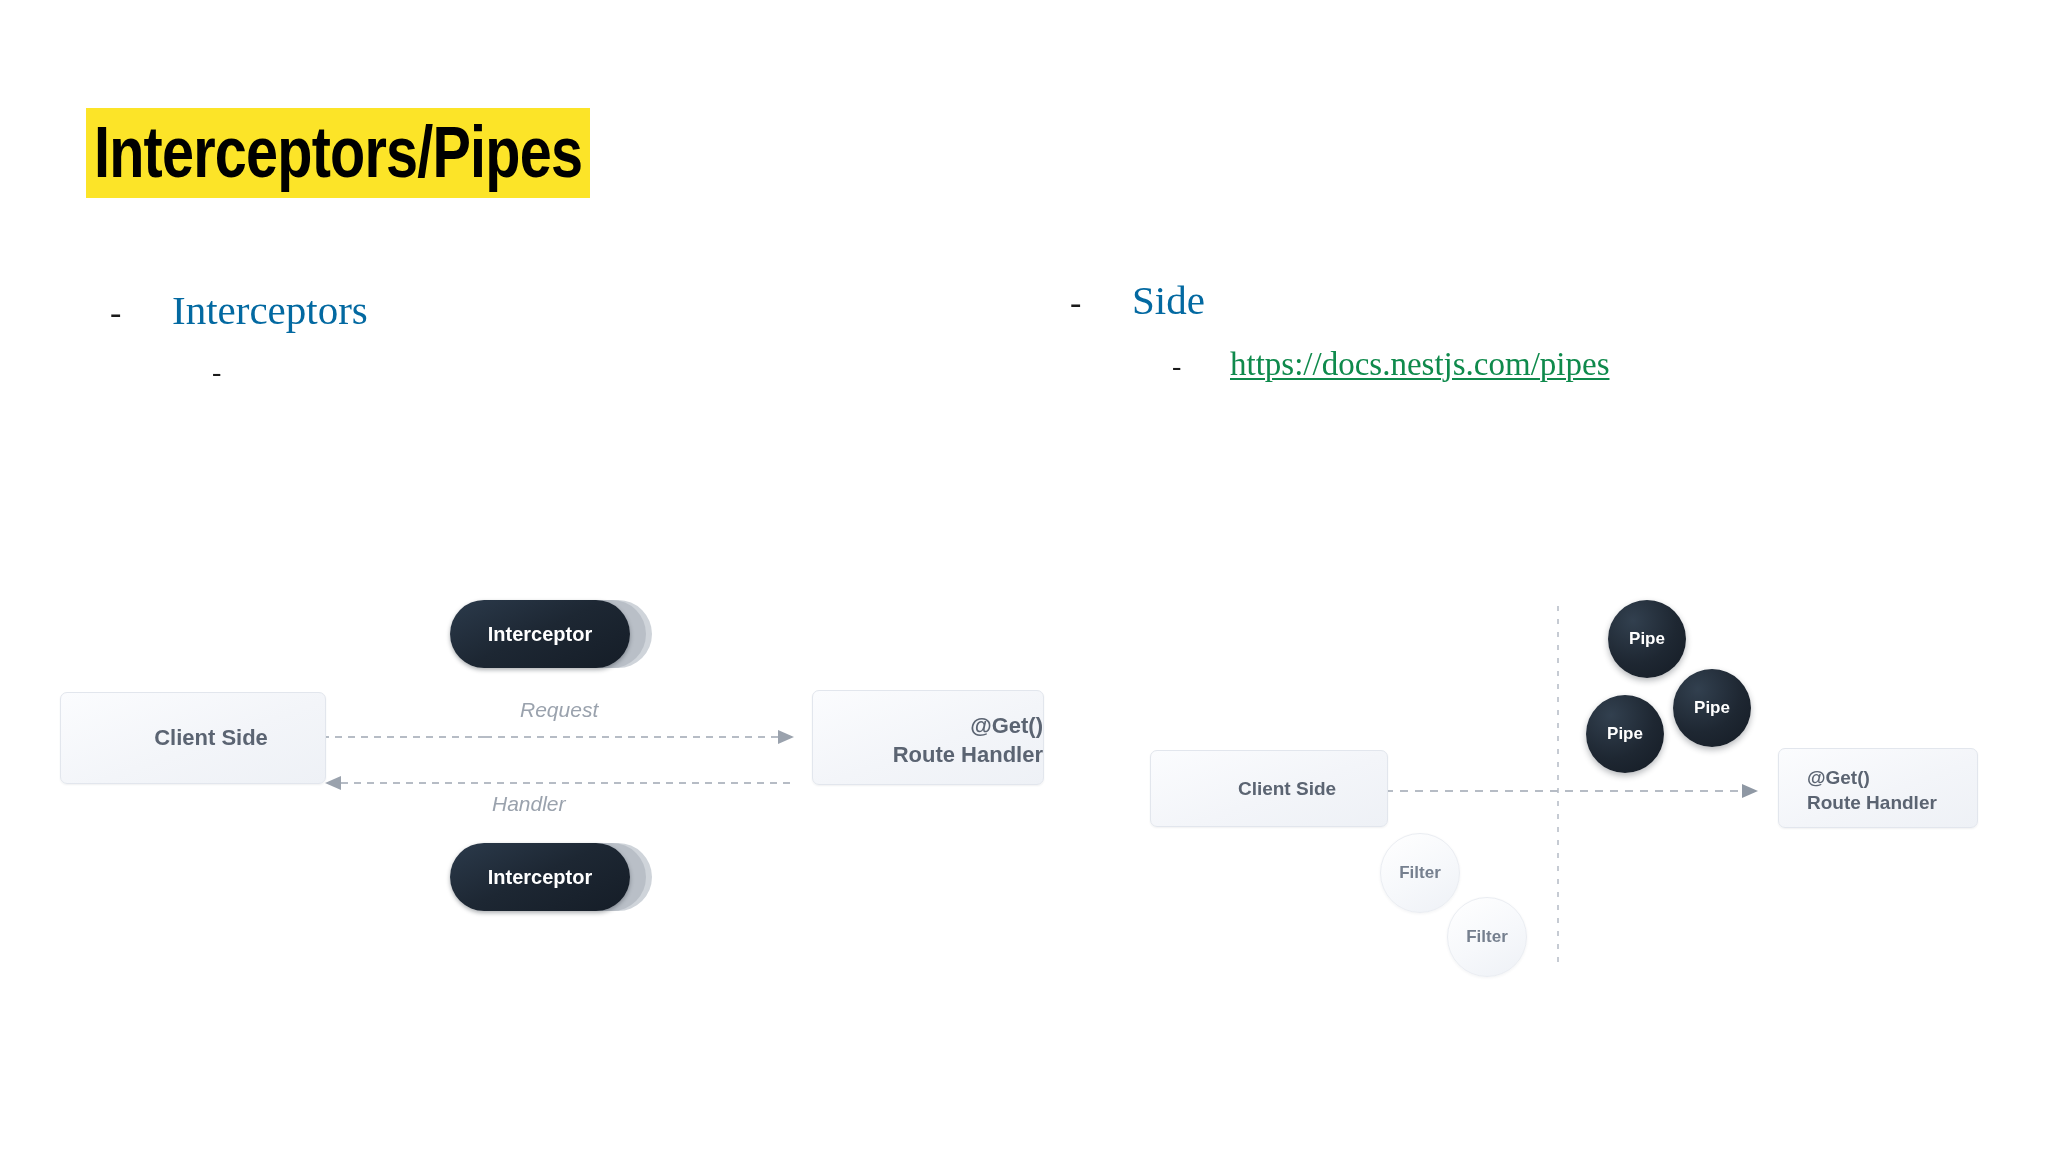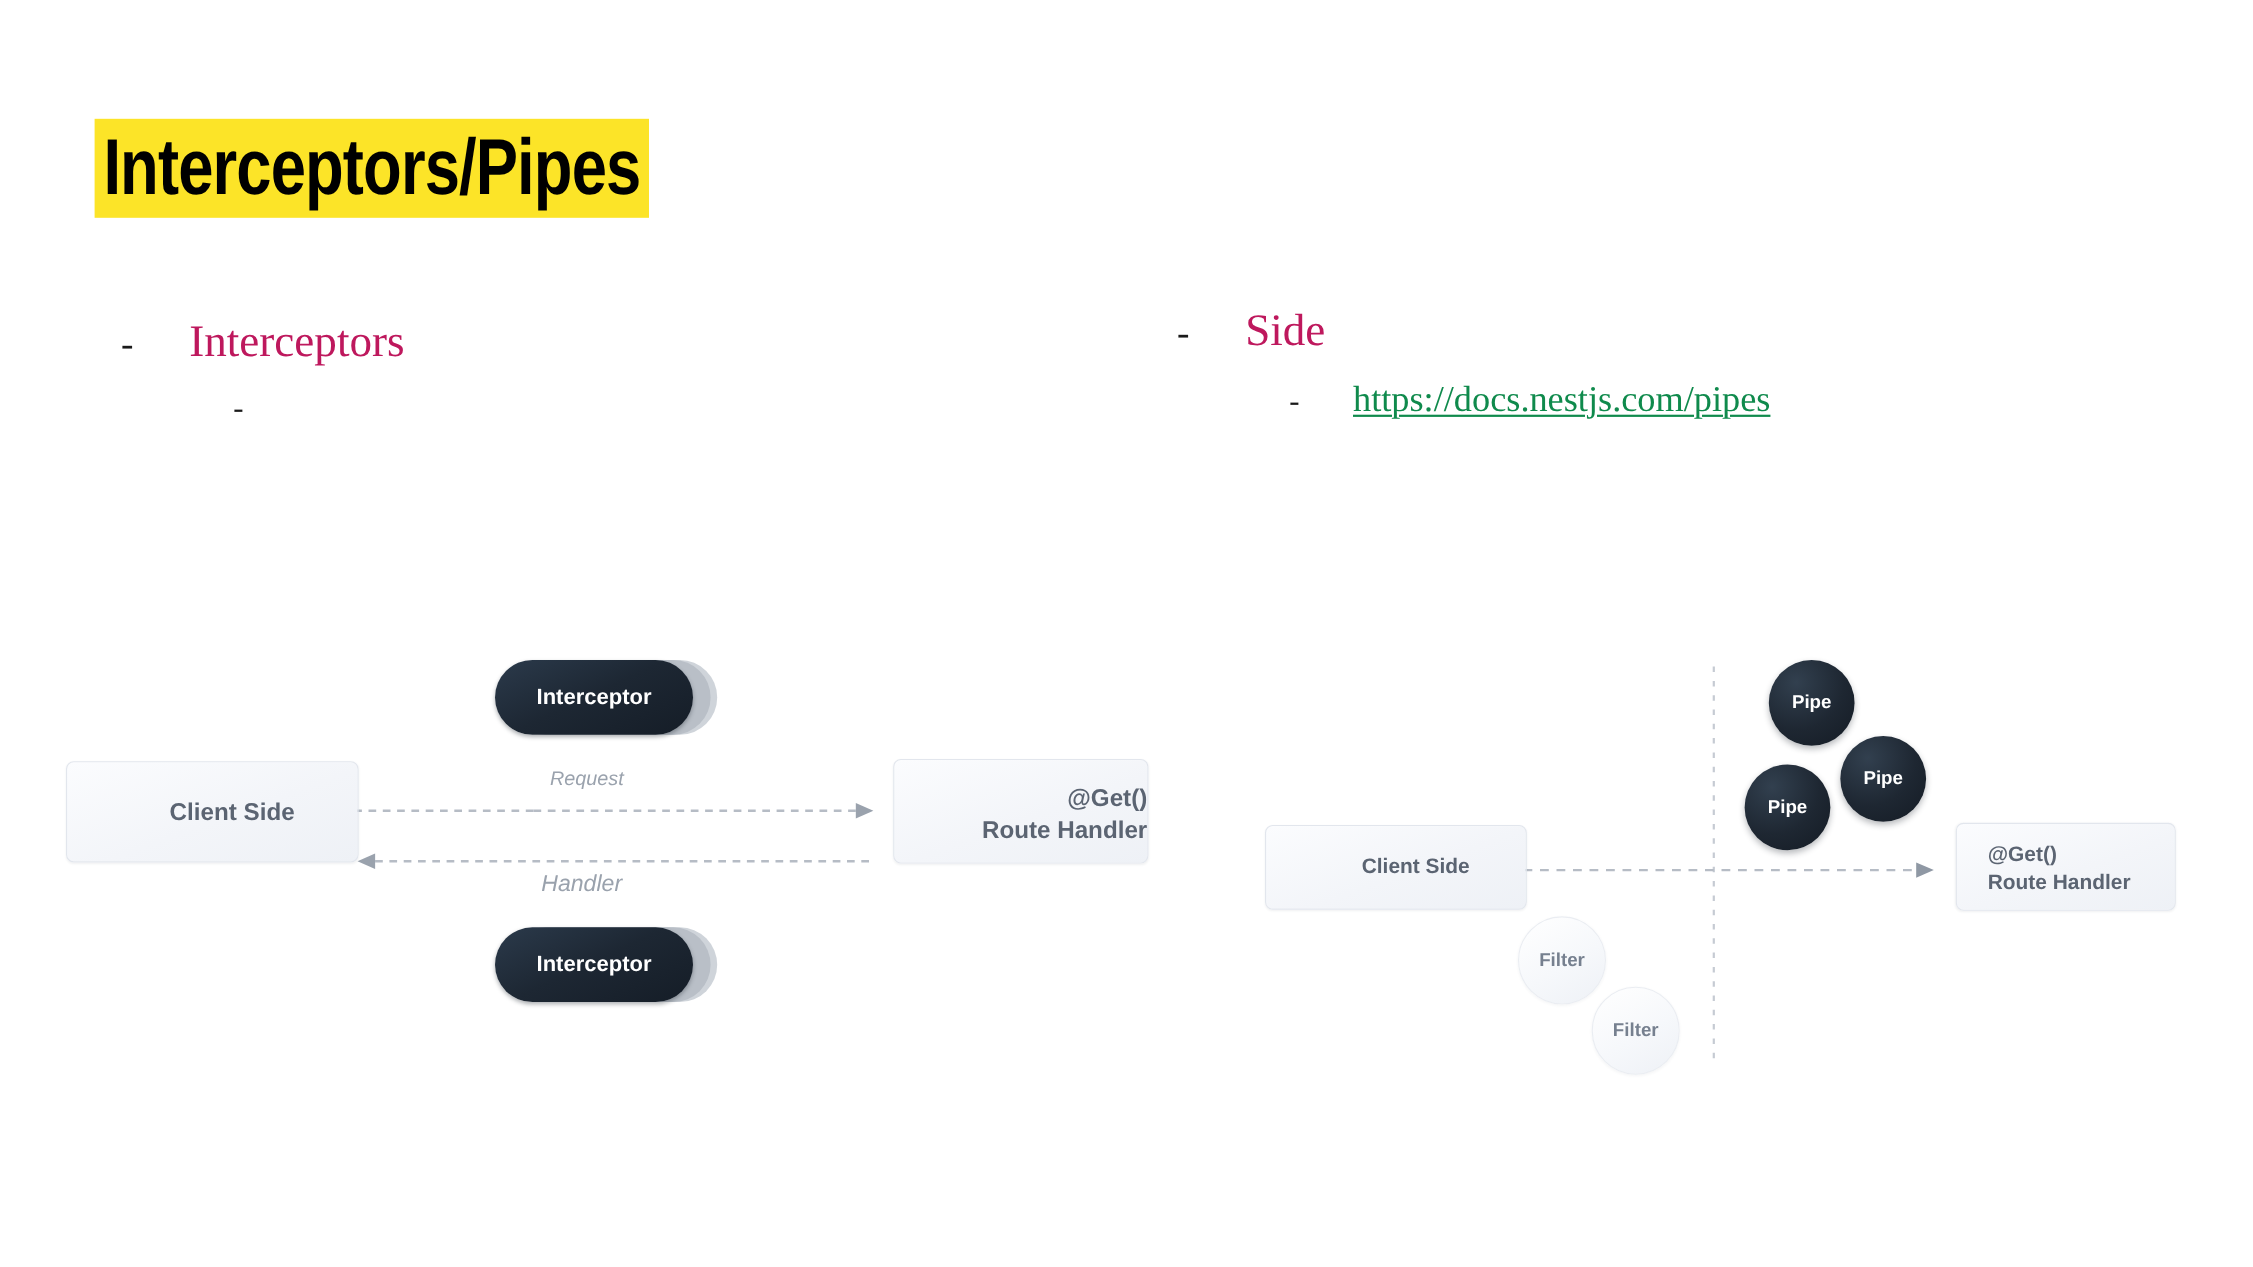--- a/index.html
+++ b/index.html
@@ -38,21 +38,21 @@
   .bullet-row {
     display: flex;
     align-items: baseline;
     white-space: nowrap;
   }
   .dash {
     color: #1a1a1a;
     font-family: "Liberation Serif", serif;
   }
   .lvl1 .dash { font-size: 34px; width: 62px; }
-  .lvl1 .txt  { font-size: 41px; color: #be185d; text-align: right; }
+  .lvl1 .txt  { font-size: 41px; color: #0369a1; text-align: right; }
   .lvl2 .dash { font-size: 28px; width: 58px; }
   .lvl2 .txt  { font-size: 33px; }
 
   .link {
     color: #0F8A4C;
     text-decoration: underline;
     text-decoration-thickness: 2px;
     text-underline-offset: 3px;
     cursor: pointer;
   }
@@ -181,21 +181,21 @@
   <div class="pill" style="left:390px; top:30px; width:180px; height:68px; font-size:20px;">
     <span>Interceptor</span>
   </div>
 
   <div class="pill-shadow s2" style="left:408px; top:273px; width:184px; height:68px;"></div>
   <div class="pill-shadow" style="left:402px; top:273px; width:184px; height:68px;"></div>
   <div class="pill" style="left:390px; top:273px; width:180px; height:68px; font-size:20px;">
     <span>Interceptor</span>
   </div>
 
-  <div class="dash-label" style="left:440px; top:128px; font-size:18px;">Request</div>
+  <div class="dash-label" style="left:460px; top:128px; font-size:21px;">Request</div>
   <div class="dash-label" style="left:432px; top:222px; font-size:21px;">Handler</div>
 </div>
 
 <div class="diagram" style="left:1130px; top:570px; width:900px; height:420px;">
 
   <svg class="lines" width="900" height="420">
 
     <line x1="428" y1="36" x2="428" y2="400" stroke="#c6cbd3" stroke-width="2" stroke-dasharray="5 8"></line>
 
     <line x1="240" y1="221" x2="612" y2="221" stroke="#b6bcc5" stroke-width="2" stroke-dasharray="8 7"></line>

